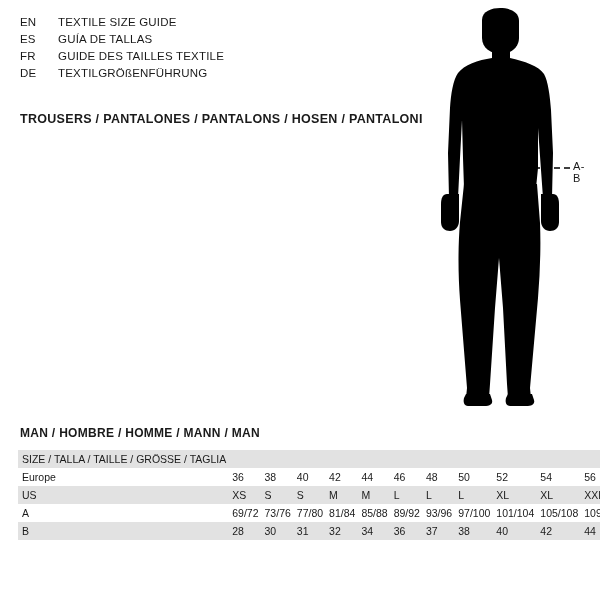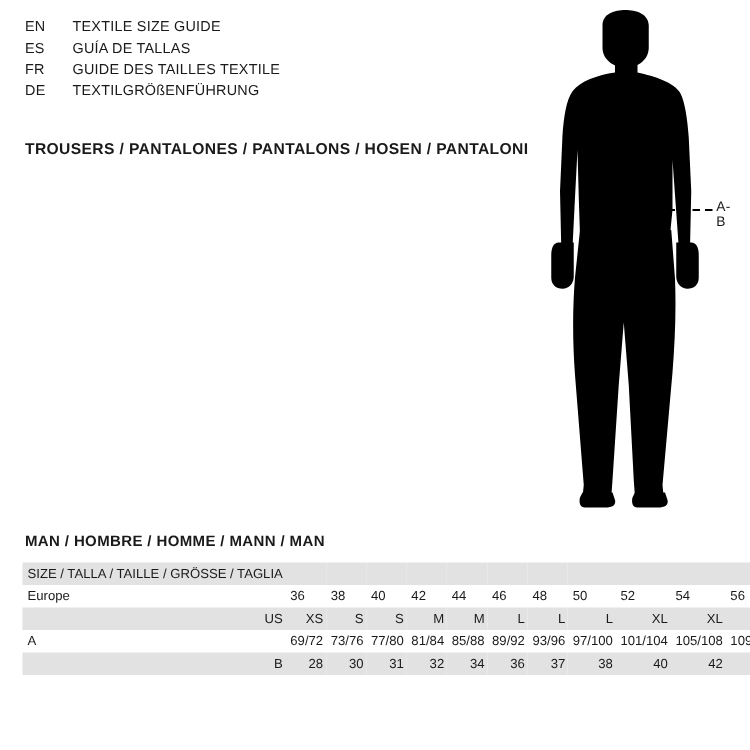--- a/index.html
+++ b/index.html
@@ -89,21 +89,20 @@
     border-collapse: collapse;
     font-size: 10.5px;
   }
   table.size-table td {
     padding: 3px 2px 3px 4px;
     white-space: nowrap;
     text-align: left;
   }
   table.size-table tr.shaded td {
     background: #e2e2e2;
-    text-align: right;
   }
   table.size-table tr.row-head td {
     background: #e2e2e2;
   }
   .col-label {
     width: 86px;
   }
   .val-cell {
     width: 48px;
   }

